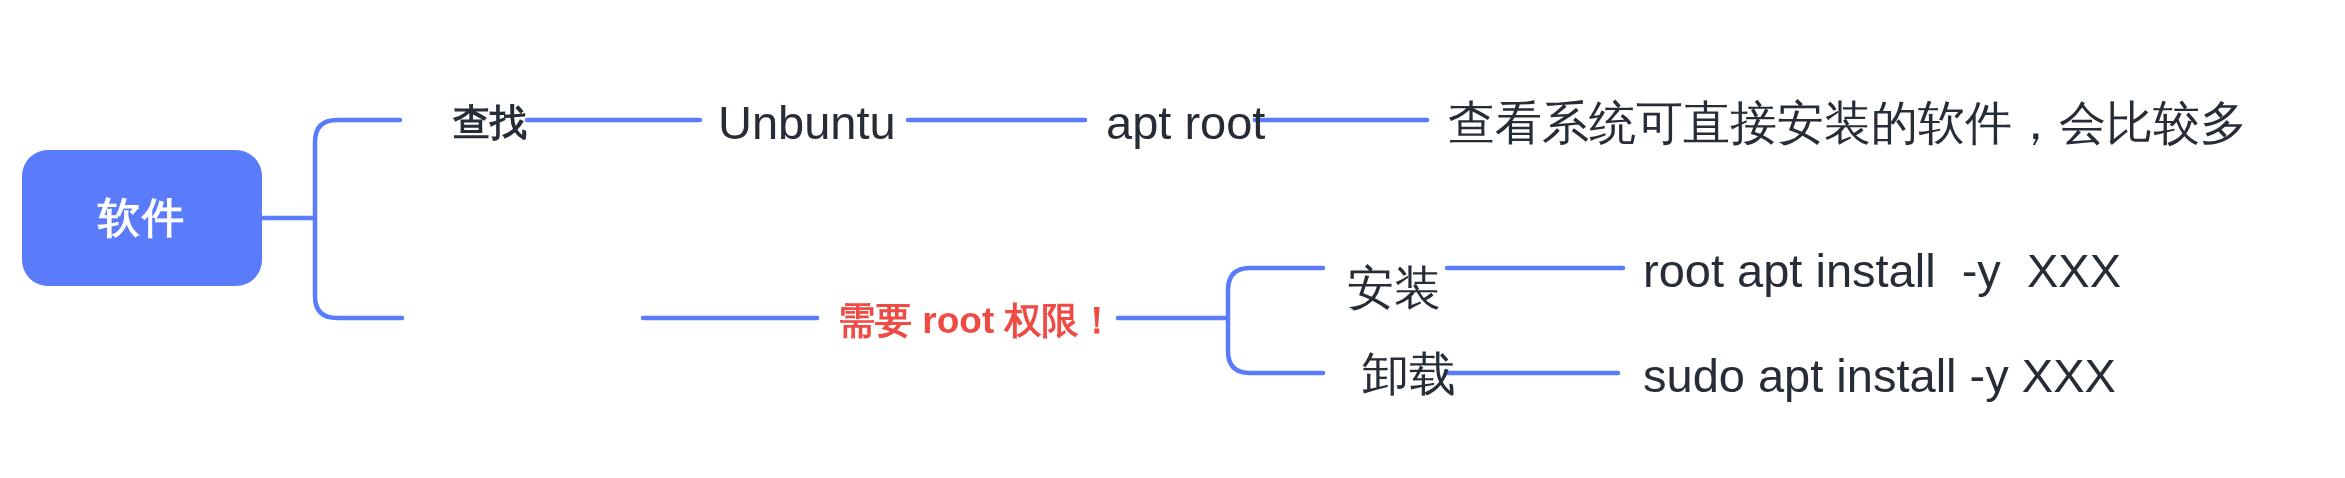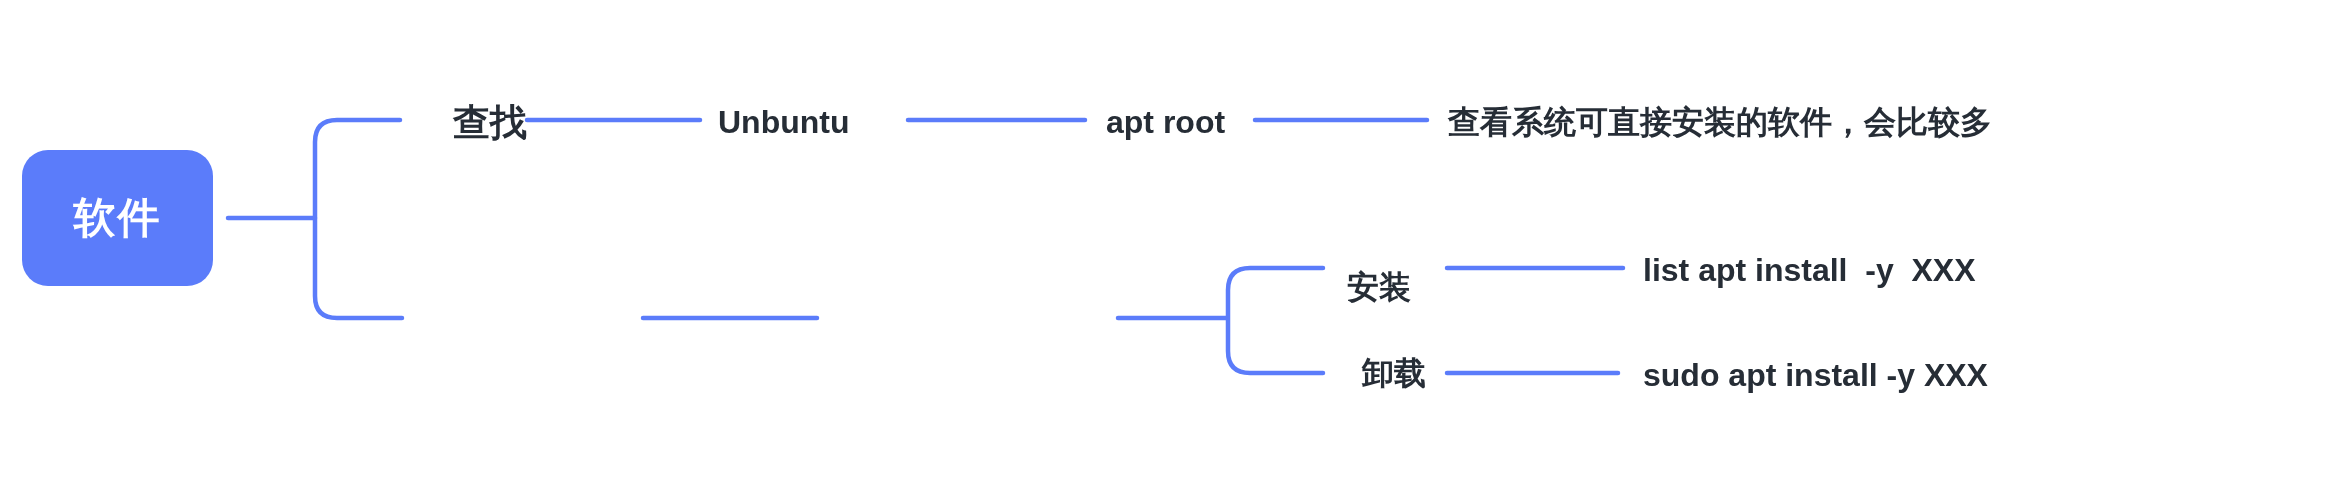--- a/index.html
+++ b/index.html
@@ -22,21 +22,21 @@
   }
   svg.connectors path {
     fill: none;
     stroke: var(--connector, #5B7CFA);
     stroke-width: 4.5;
     stroke-linecap: round;
   }
   .root-node {
     position: absolute;
     left: 22px; top: 150px;
-    width: 191px; height: 136px;
+    width: 240px; height: 136px;
     background: var(--node-fill, #5B7CFA);
     border-radius: 26px;
     display: flex;
     align-items: center;
     justify-content: center;
   }
   .root-node .root-label {
     color: var(--node-text, #ffffff);
     font-size: 42px;
     font-weight: bold;
@@ -47,22 +47,22 @@
     transform: translateY(-50%);
     white-space: pre;
     color: var(--text-dark, #262D36);
     line-height: 1;
   }
   .topic {
     font-weight: bold;
     font-size: 37px;
   }
   .leaf {
-    font-weight: bold;
-    font-size: 32px;
+    font-weight: normal;
+    font-size: 47px;
   }
   .note-red {
     font-weight: bold;
     font-size: 37px;
     color: var(--emphasis-red, #EF4B45);
   }
 </style>
 </head>
 <body>
 
@@ -86,20 +86,21 @@
 
   <div class="root-node">
     <span class="root-label">软件</span>
   </div>
 
   <span class="node-text topic" style="left:421px; top:122px;margin-left:32px;">查找</span>
   <span class="node-text leaf" style="left:718px; top:122px;">Unbuntu</span>
   <span class="node-text leaf" style="left:1106px; top:122px;">apt root</span>
   <span class="node-text leaf" style="left:1448px; top:122px;">查看系统可直接安装的软件，会比较多</span>
 
+  <span class="node-text note-red" style="left:838px; top:320px;">需要 root 权限！</span>
 
   <span class="node-text leaf" style="left:1347px; top:287px;">安装</span>
-  <span class="node-text leaf" style="left:1643px; top:270px;">list apt install  -y  XXX</span>
+  <span class="node-text leaf" style="left:1643px; top:270px;">root apt install  -y  XXX</span>
 
   <span class="node-text leaf" style="left:1347px; top:373px;margin-left:15px;">卸载</span>
   <span class="node-text leaf" style="left:1643px; top:375px;">sudo apt install -y XXX</span>
 
 </div>
 
 </body></html>

